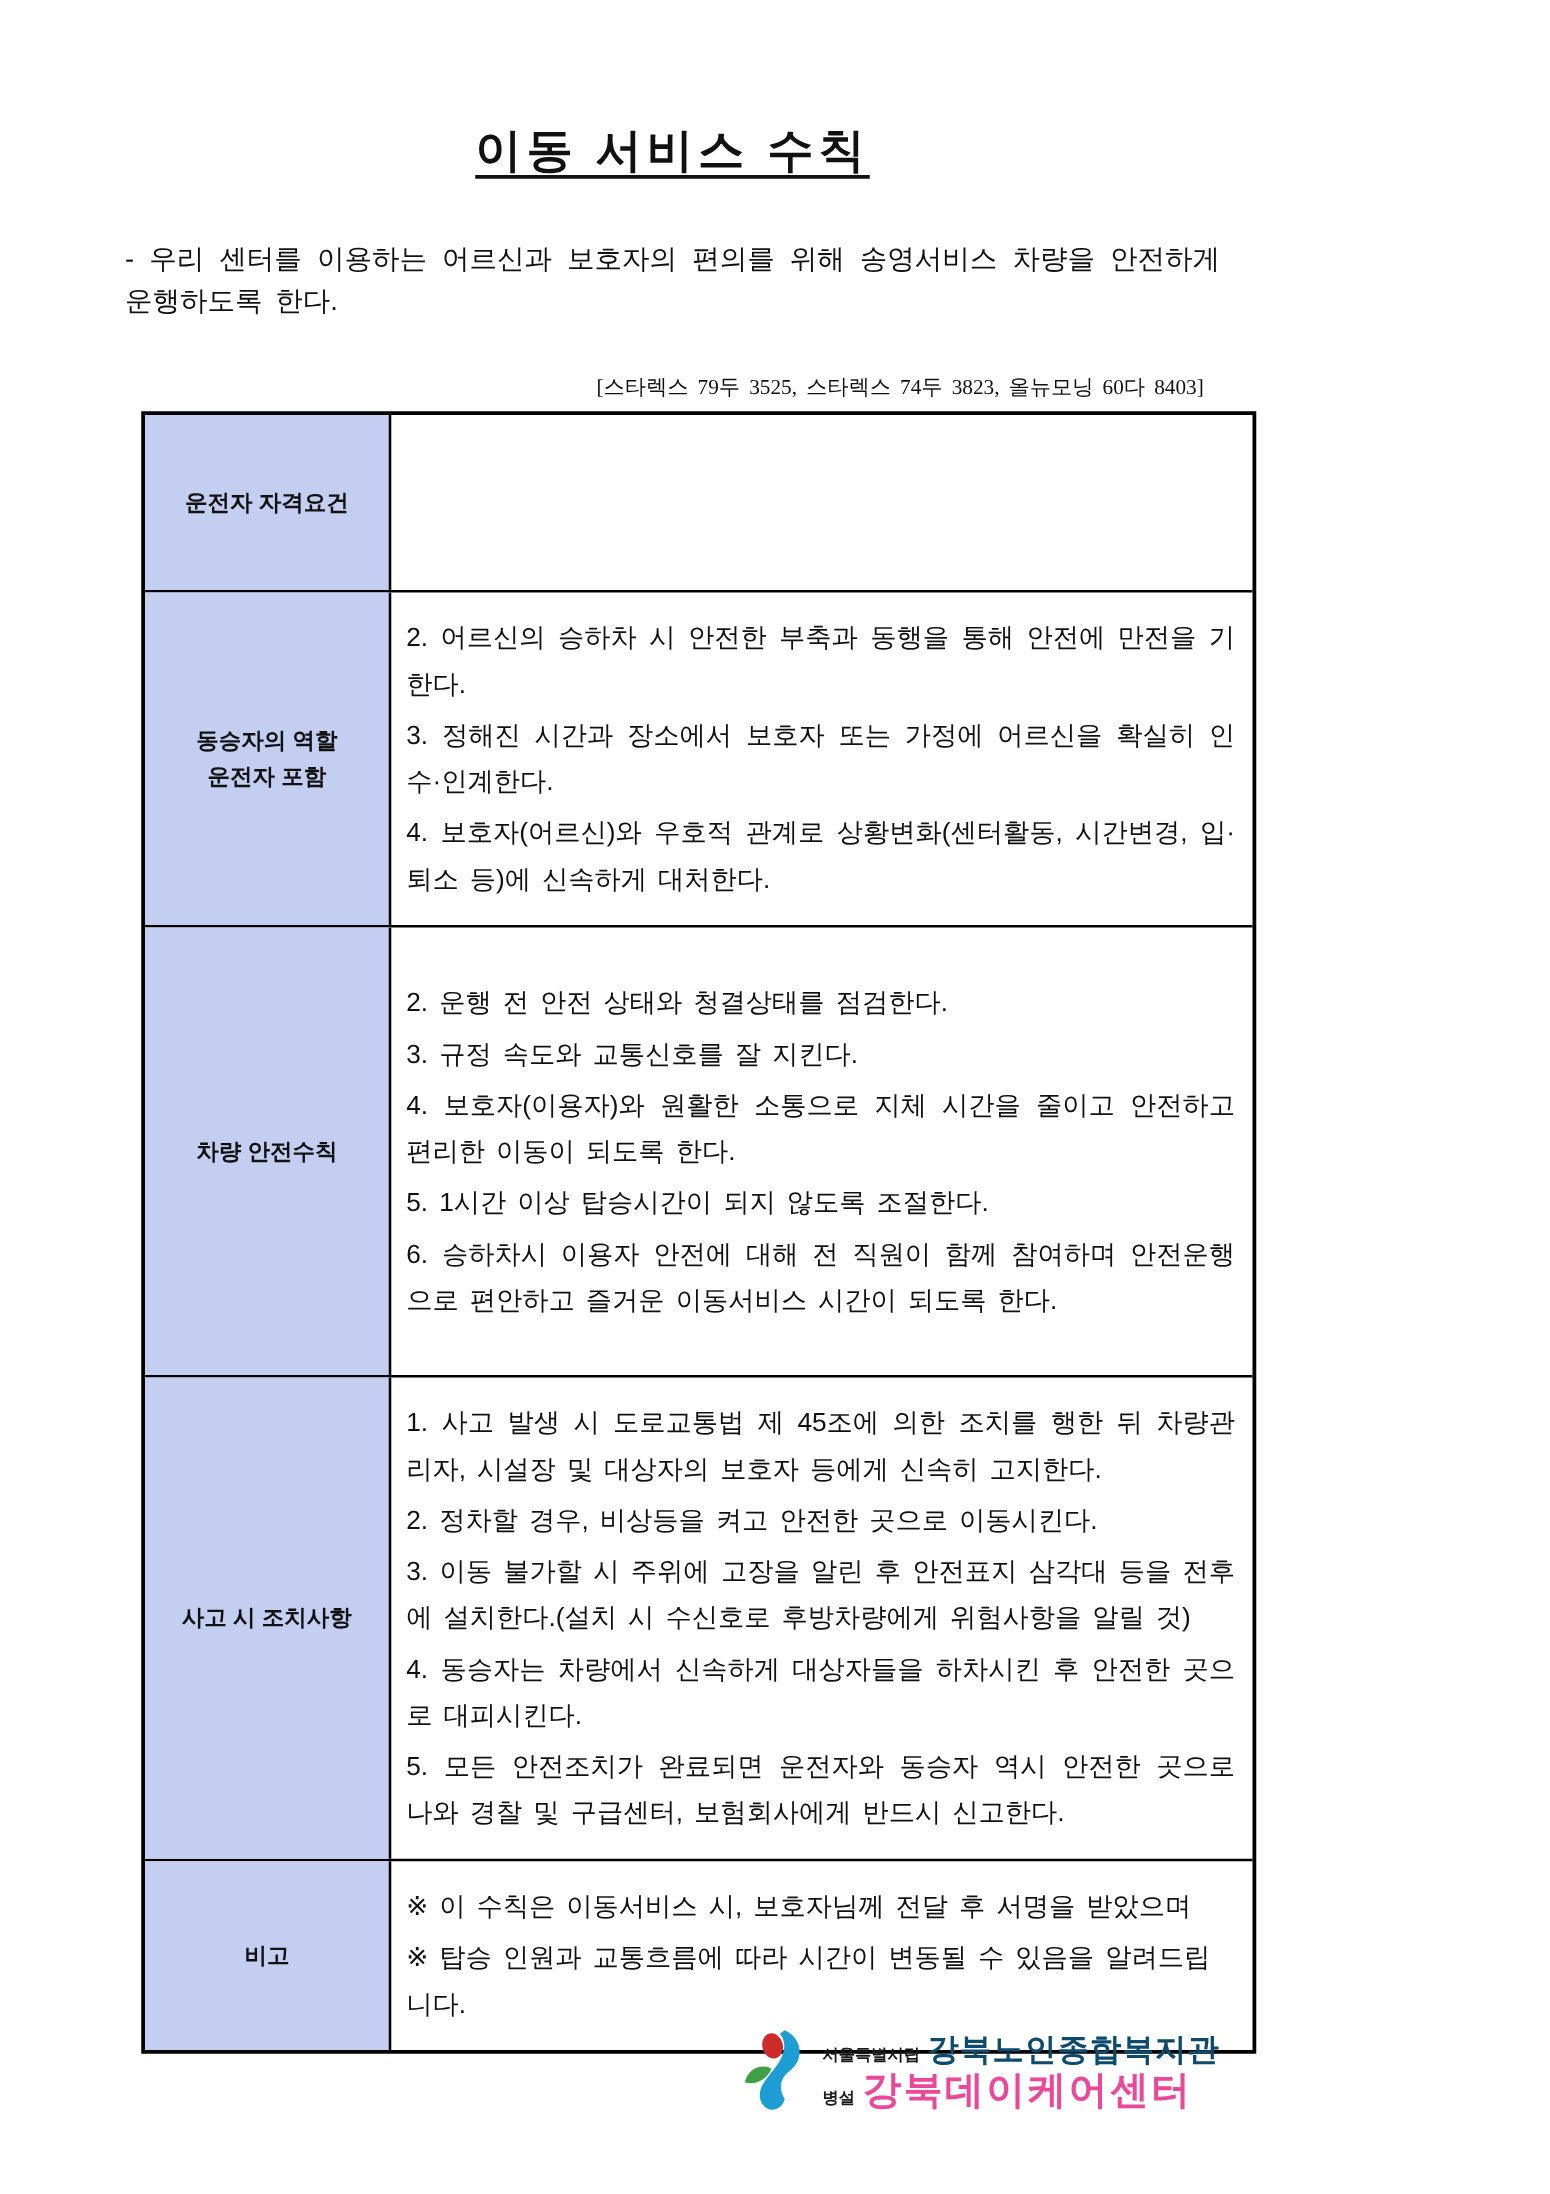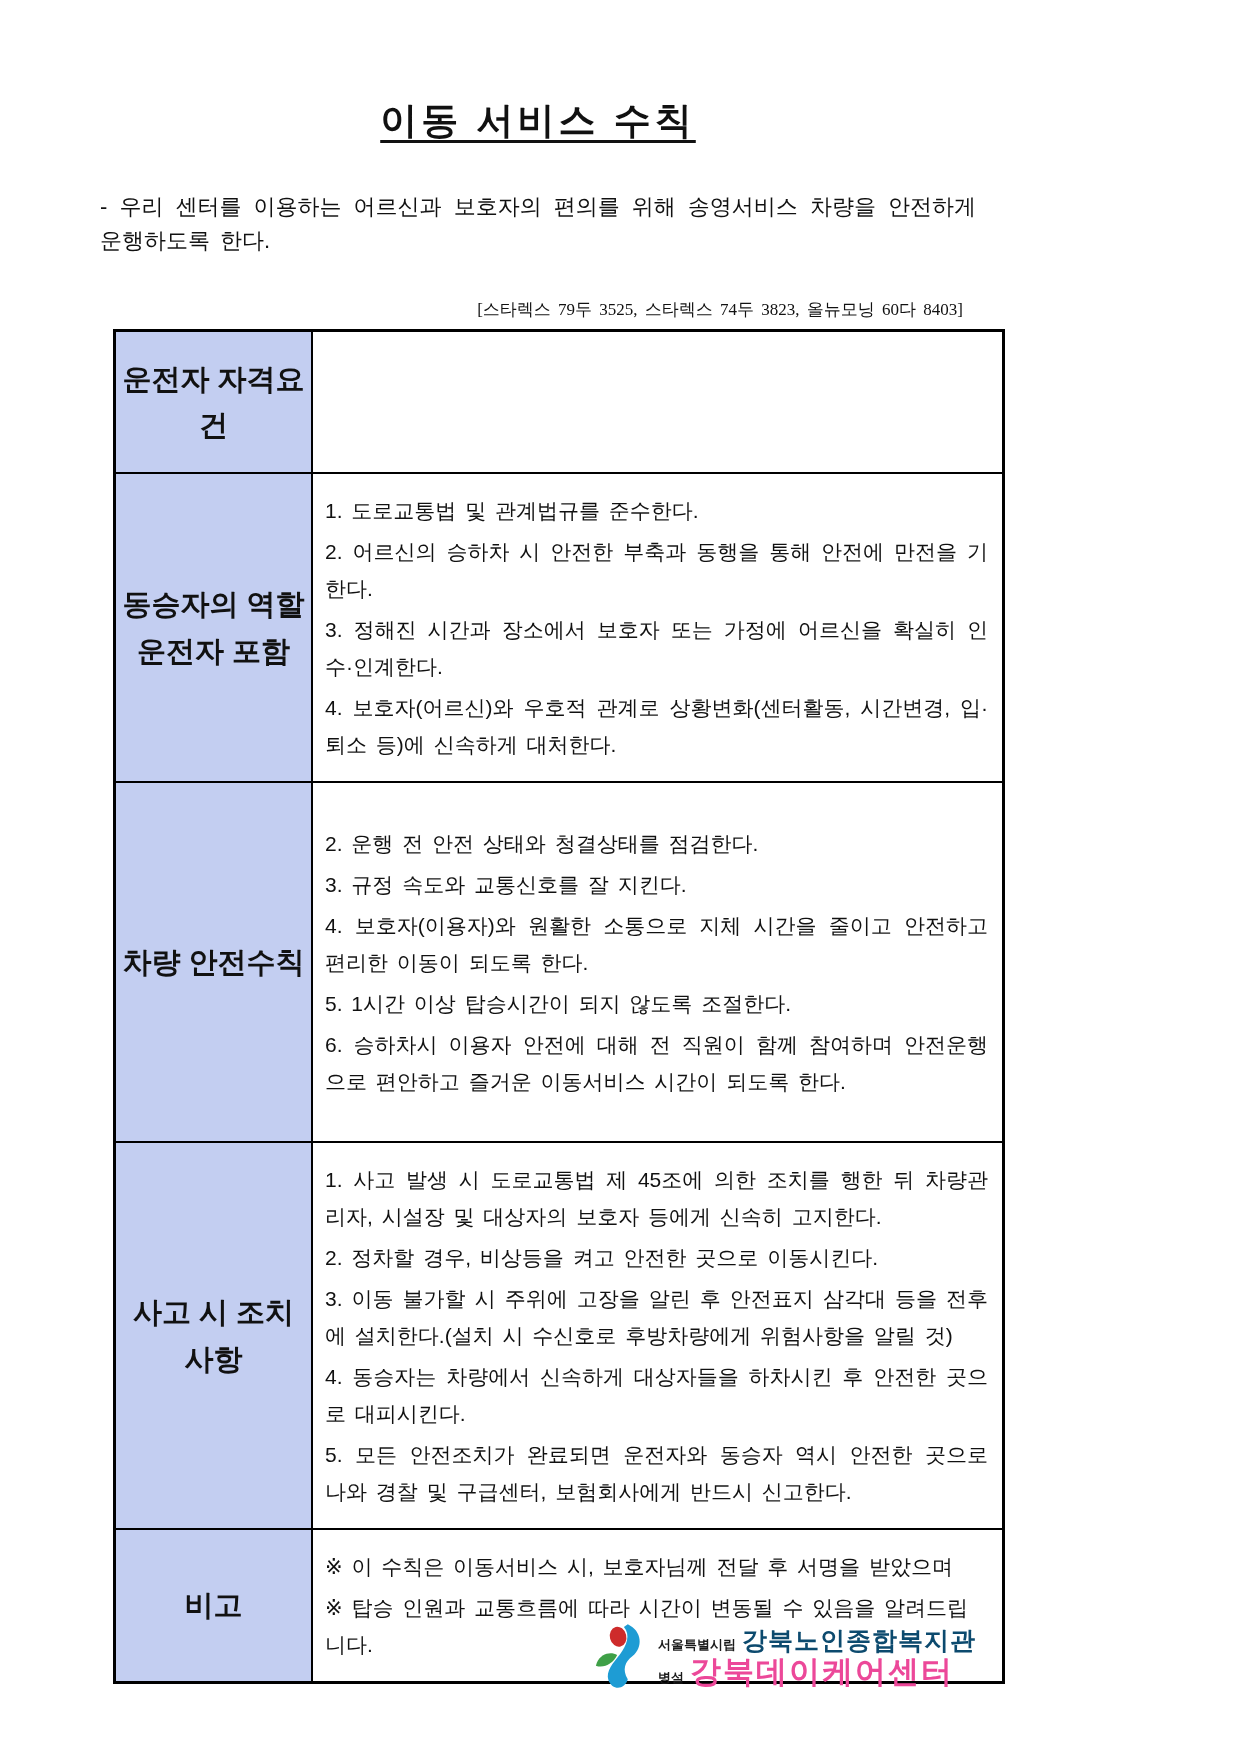--- a/index.html
+++ b/index.html
@@ -61,21 +61,21 @@
   .label-cell{
     width:197px;
     flex:0 0 197px;
     background:var(--cell-bg);
     border-right:2px solid var(--border);
     display:flex;
     flex-direction:column;
     align-items:center;
     justify-content:center;
     font-weight:bold;
-    font-size:29px;
+    font-size:18px;
     line-height:1.6;
     text-align:center;
     padding:6px 4px;
   }
   .content-cell{
     flex:1 1 auto;
     display:flex;
     flex-direction:column;
     justify-content:center;
     padding:16px 14px 16px 12px;
@@ -126,21 +126,20 @@
         <span>운전자 자격요건</span>
       </div>
     </div>
 
     <div class="t-row r2">
       <div class="label-cell">
         <span>동승자의 역할</span>
         <span>운전자 포함</span>
       </div>
       <div class="content-cell">
-        <div class="item">1. 도로교통법 및 관계법규를 준수한다.</div>
         <div class="item">2. 어르신의 승하차 시 안전한 부축과 동행을 통해 안전에 만전을 기한다.</div>
         <div class="item">3. 정해진 시간과 장소에서 보호자 또는 가정에 어르신을 확실히 인수·인계한다.</div>
         <div class="item">4. 보호자(어르신)와 우호적 관계로 상황변화(센터활동, 시간변경, 입·퇴소 등)에 신속하게 대처한다.</div>
       </div>
     </div>
 
     <div class="t-row r3">
       <div class="label-cell">
         <span>차량 안전수칙</span>
       </div>

